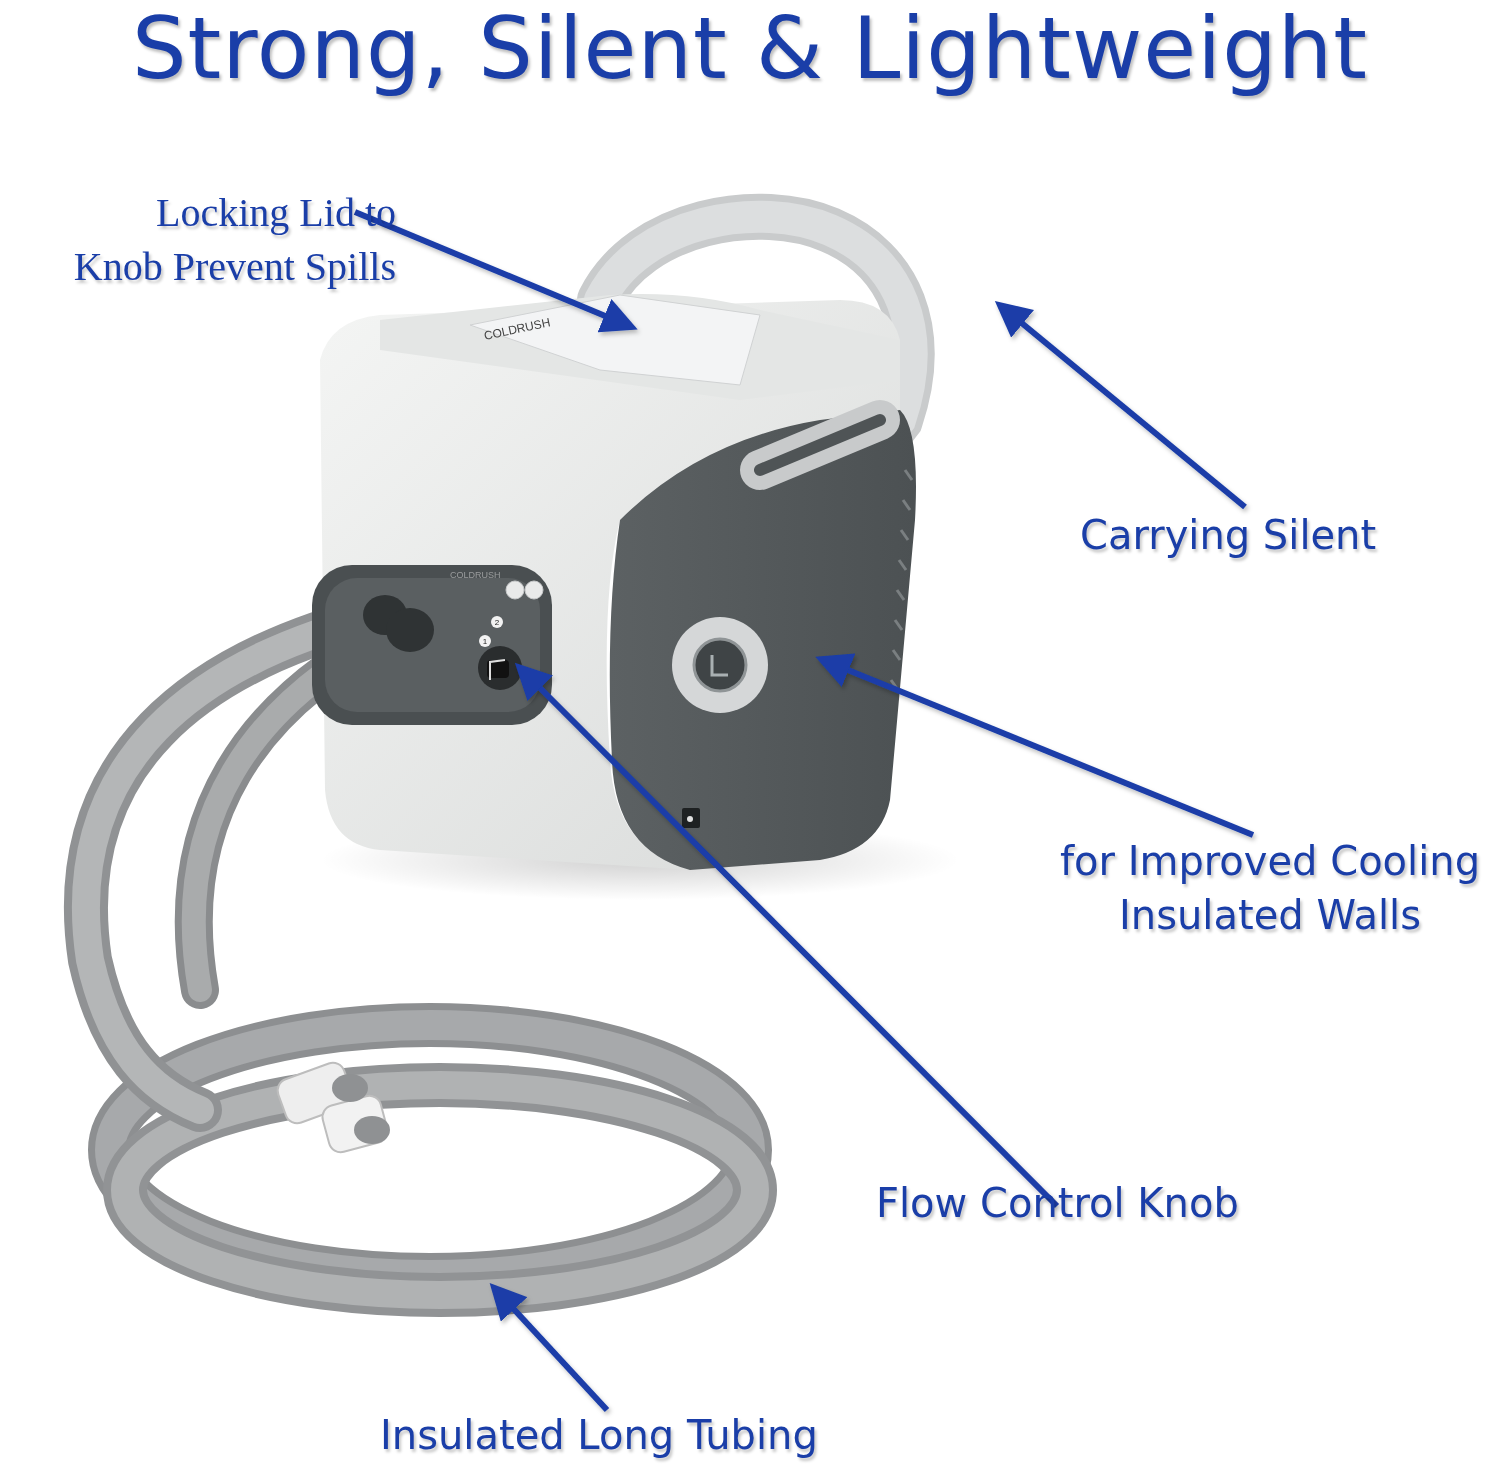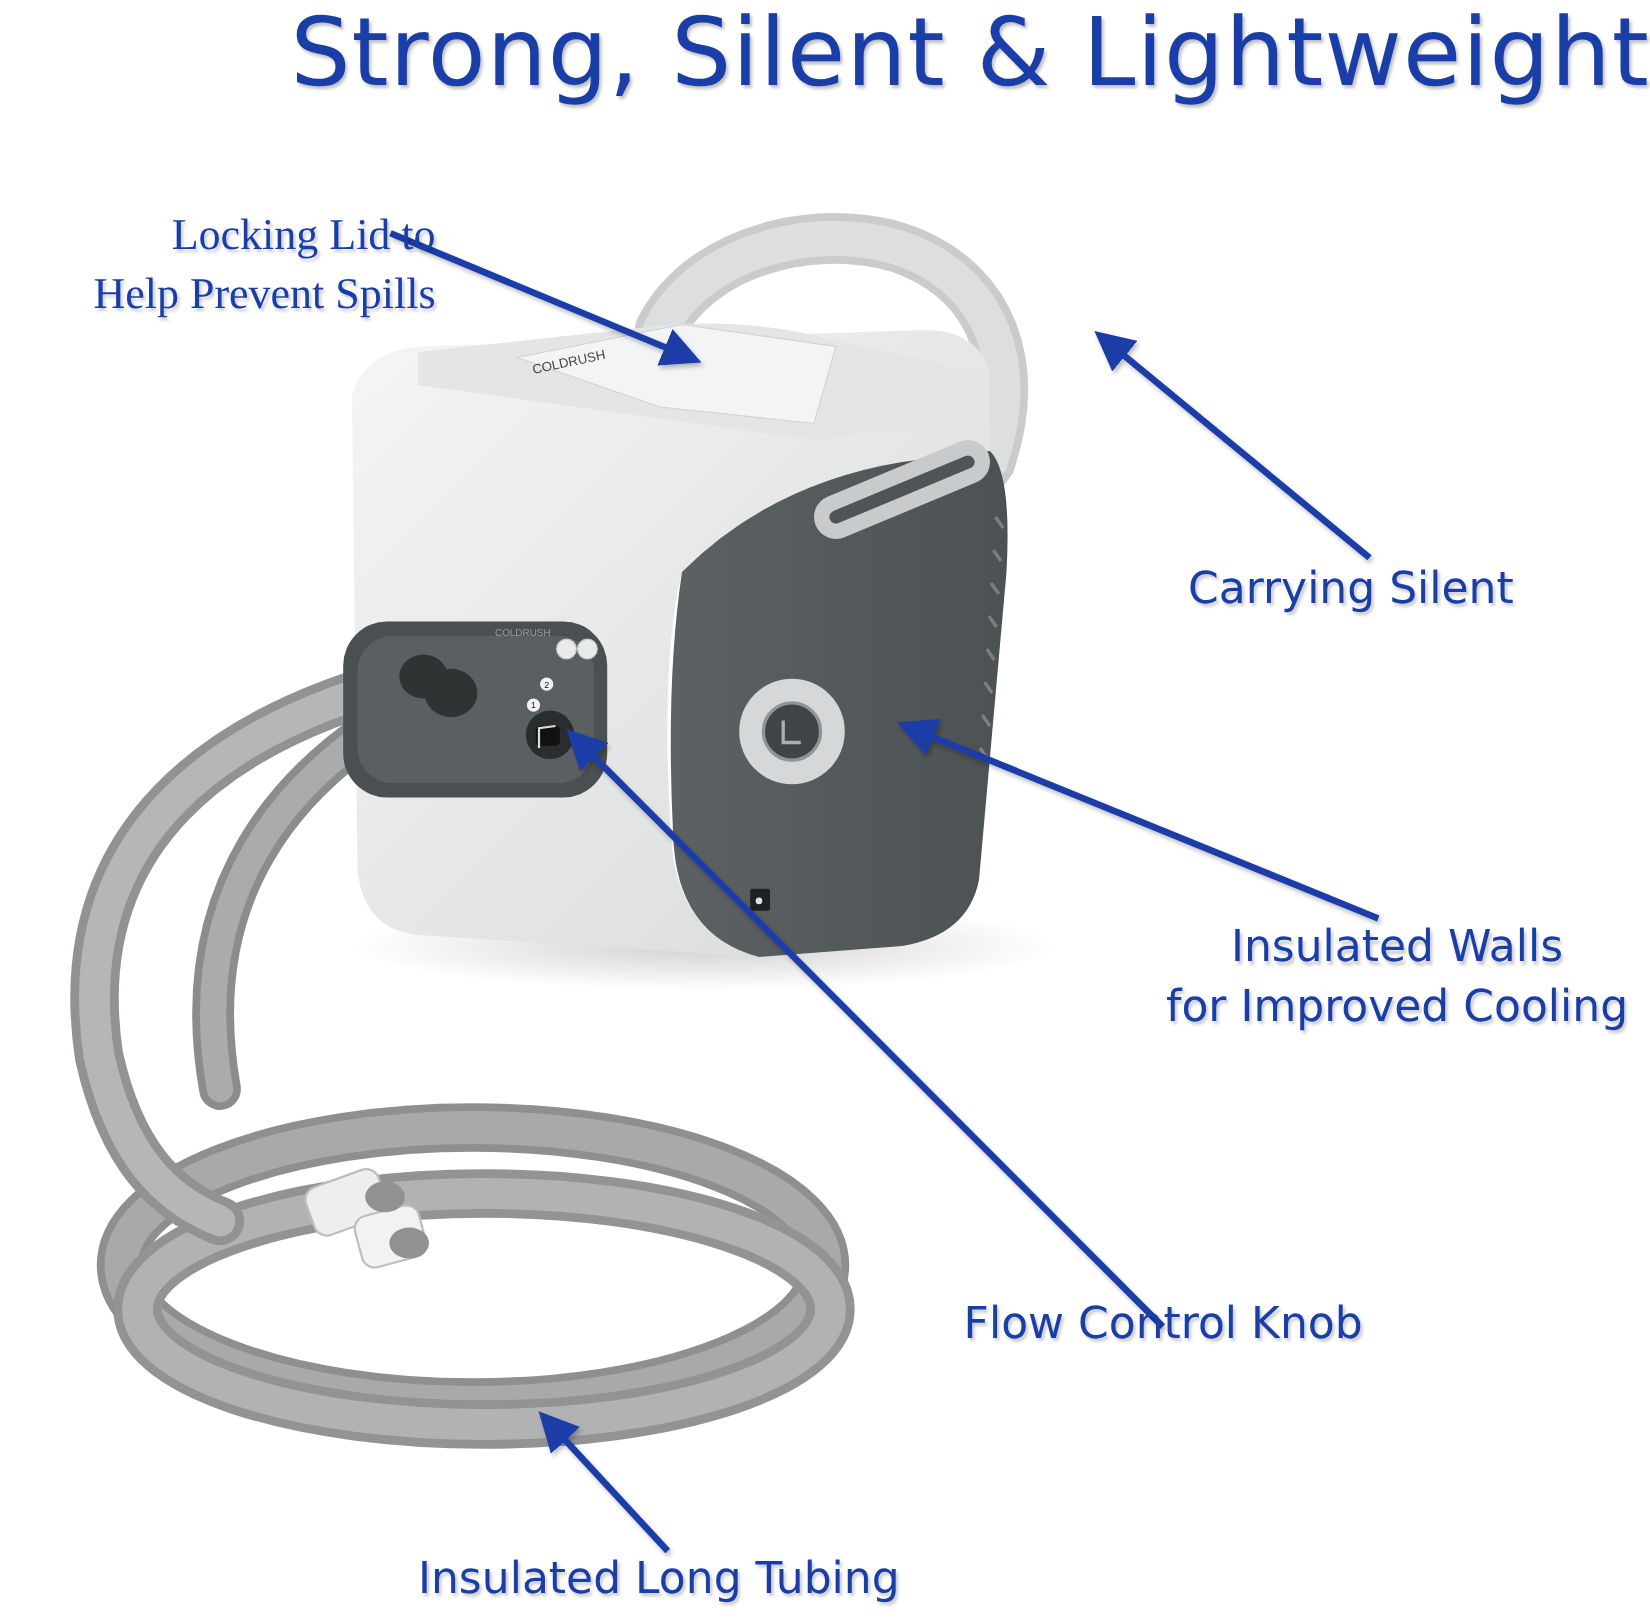--- a/index.html
+++ b/index.html
@@ -1,18 +1,18 @@
 <!DOCTYPE html>
 <html><head>
   <meta charset="utf-8">
   <style>
     html, body { margin: 0; padding: 0; background: #ffffff; }
     body { width: 1500px; height: 1472px; position: relative; overflow: hidden;
            font-family: "DejaVu Sans", "Liberation Sans", sans-serif; }
-    .title { position: absolute; left: 0; top: 0; width: 1500px; text-align: right;
+    .title { position: absolute; left: 0; top: 0; width: 1500px; text-align: center;
              font-size: 86px; line-height: 96px; letter-spacing: 1px;
              color: #1a3ea8; text-shadow: 2px 3px 3px rgba(0,0,0,0.25); }
     .callout { position: absolute; color: #1a3ea8; font-size: 40px; line-height: 54px;
                text-shadow: 2px 3px 3px rgba(0,0,0,0.22); white-space: nowrap; }
     .callout.center { text-align: center; }
     .callout.right { text-align: right; font-family: Liberation Serif, serif; }
     svg.stage { position: absolute; left: 0; top: 0; }
   </style>
 </head>
 <body>
@@ -127,30 +127,30 @@
     <line x1="355" y1="212" x2="610" y2="318" marker-end="url(#arrowHead)"></line>
     <line x1="1245" y1="507" x2="1018" y2="320" marker-end="url(#arrowHead)"></line>
     <line x1="1253" y1="835" x2="843" y2="668" marker-end="url(#arrowHead)"></line>
     <line x1="1057" y1="1206" x2="536" y2="684" marker-end="url(#arrowHead)"></line>
     <line x1="607" y1="1410" x2="510" y2="1305" marker-end="url(#arrowHead)"></line>
   </g>
 </svg>
 
 <div class="callout right" style="left:20px; top:186px; width:376px;">
   <div>Locking Lid to</div>
-  <div>Help Prevent Spills</div>
+  <div>Knob Prevent Spills</div>
 </div>
 
 <div class="callout" style="left:1080px; top:508px;">
   <div>Carrying Silent</div>
 </div>
 
 <div class="callout center" style="left:1040px; top:834px; width:460px;">
+  <div>for Improved Cooling</div>
   <div>Insulated Walls</div>
-  <div>for Improved Cooling</div>
 </div>
 
 <div class="callout" style="left:876px; top:1176px;">
   <div>Flow Control Knob</div>
 </div>
 
 <div class="callout" style="left:380px; top:1408px;">
   <div>Insulated Long Tubing</div>
 </div>
 

